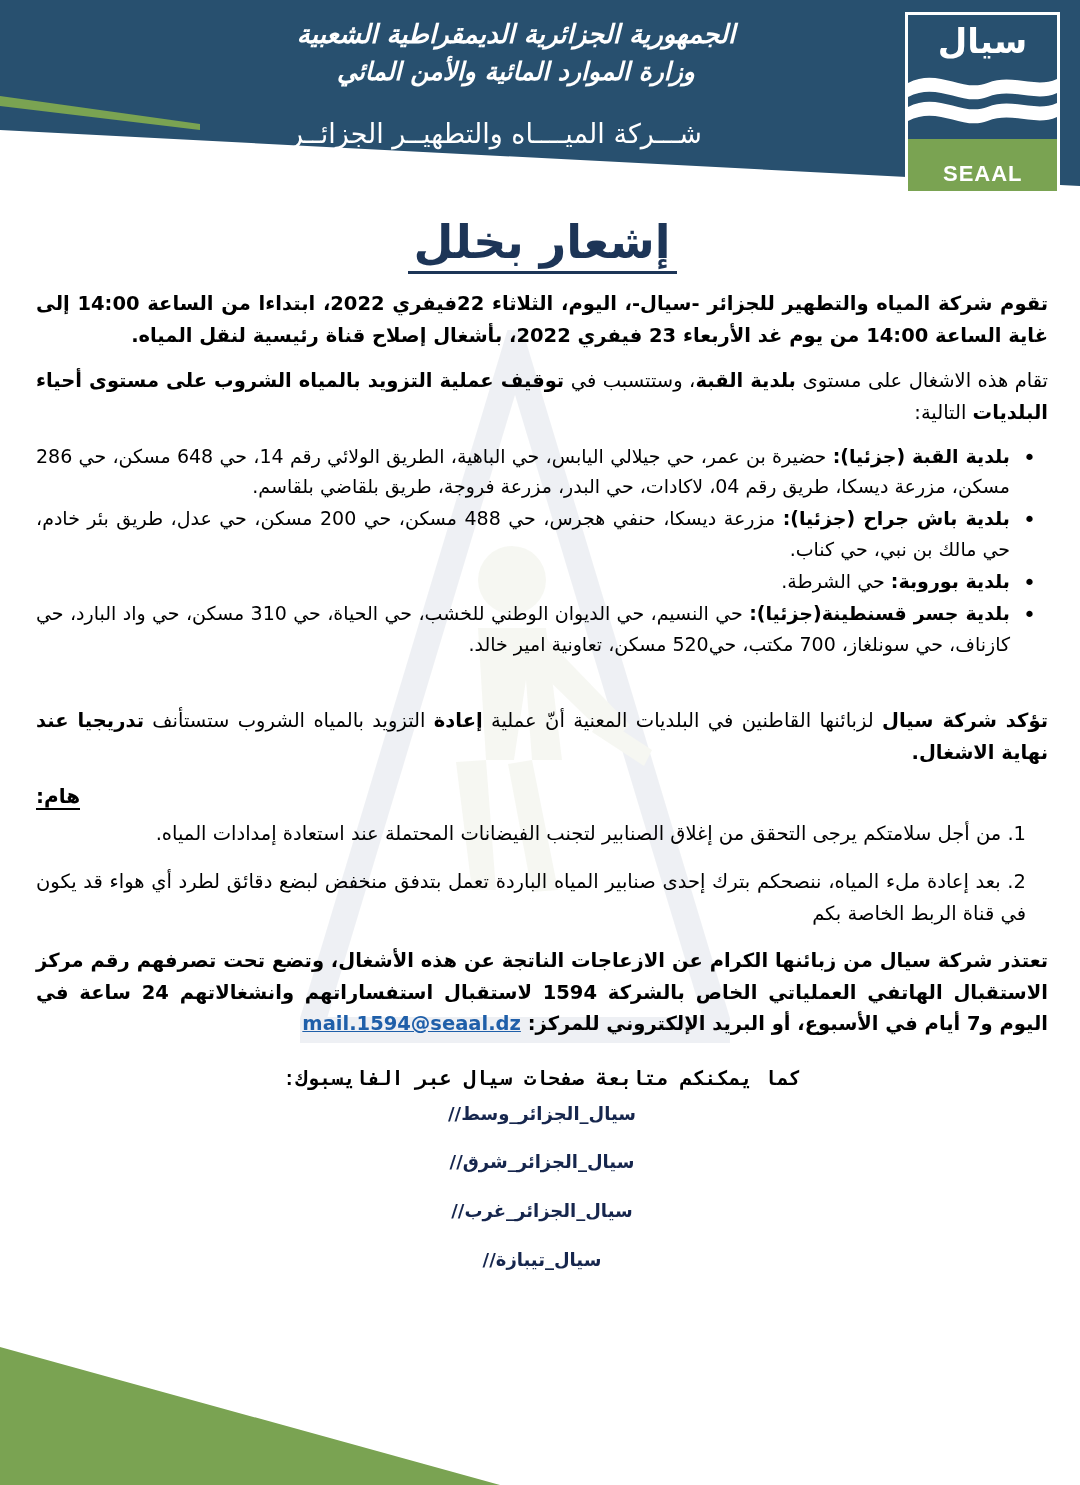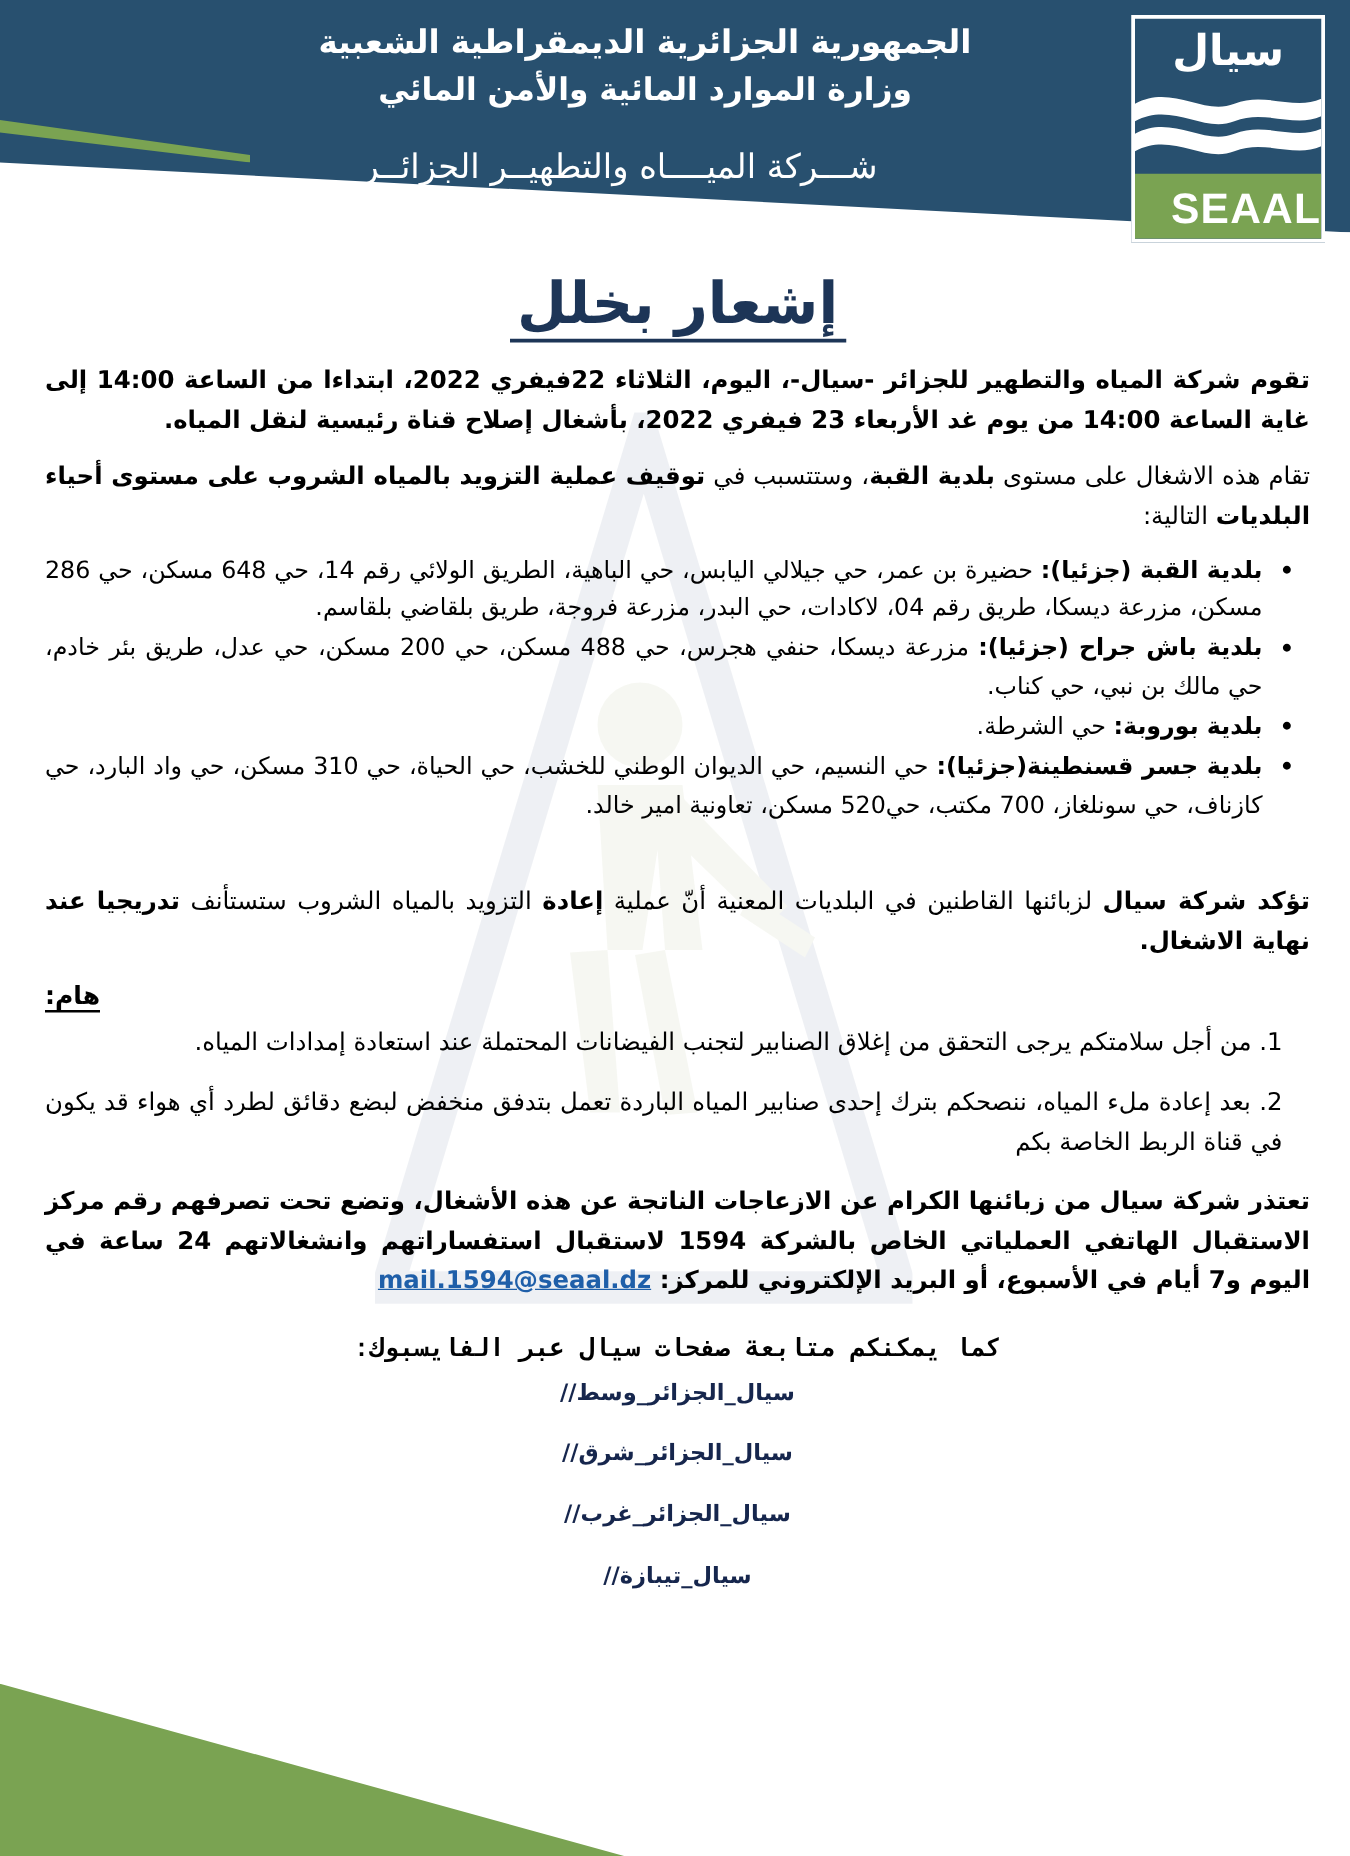--- a/index.html
+++ b/index.html
@@ -42,20 +42,21 @@
 
   .header-text {
     position: absolute;
     z-index: 3;
     top: 16px;
     right: 180px;
     left: 132px;
     text-align: center;
     color: #ffffff;
     direction: rtl;
+    font-style: italic;
   }
   .header-line-1 {
     font-size: 26px;
     font-weight: bold;
     line-height: 1.45;
     letter-spacing: 0px;
   }
   .header-line-2 {
     font-size: 25px;
     font-weight: bold;
@@ -101,26 +102,27 @@
     position: absolute;
     bottom: 0; left: 0;
     width: 100%;
     height: 52px;
     background: #7aa352;
   }
   .logo-waves { position: absolute; top: 52px; left: 0; width: 100%; height: 62px; }
   .logo-seaal {
     position: absolute;
     bottom: 4px; left: 0; right: 0;
-    text-align: right;
+    text-align: left;
     color: #ffffff;
-    font-size: 34px;
+    font-size: 22px;
     font-weight: bold;
     letter-spacing: 1px;
     font-family: "Liberation Sans", sans-serif;
+    padding-left: 35px;
   }
 
   
   .watermark {
     position: absolute;
     z-index: 0;
     top: 330px;
     left: 300px;
     width: 430px;
     height: 720px;

